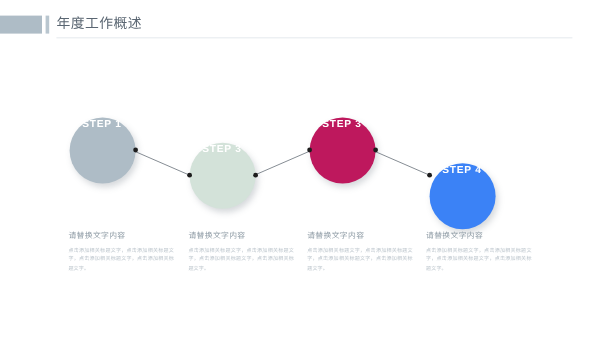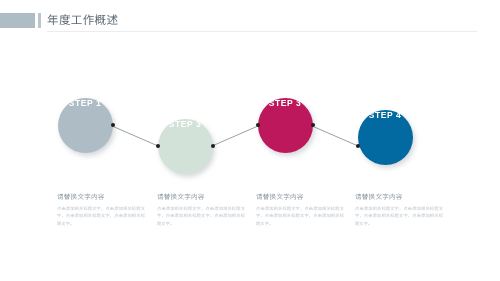--- a/index.html
+++ b/index.html
@@ -163,21 +163,21 @@
     </div>
     <div class="node-dot" id="dot-1-left" style="left: 155.5px; top: 144px; background: rgb(29, 29, 29);"></div>
     <div class="node-dot" id="dot-1-right" style="left: 210.5px; top: 144px; background: rgb(29, 29, 29);"></div>
 
     <div class="step-circle c-blue" id="circle-2" style="left: 257.5px; top: 97.5px; width: 55px; height: 55px; background: #be185d;">
       <span class="step-label">STEP 3</span>
     </div>
     <div class="node-dot" id="dot-2-left" style="left: 255.5px; top: 123px; background: rgb(29, 29, 29);"></div>
     <div class="node-dot" id="dot-2-right" style="left: 310.5px; top: 123px; background: rgb(29, 29, 29);"></div>
 
-    <div class="step-circle c-green" id="circle-3" style="left: 357.5px; top: 110px; width: 55px; height: 55px; background: #0369a1;">
+    <div class="step-circle c-green" id="circle-3" style="left: 357.5px; top: 136px; width: 55px; height: 55px; background: #3b82f6;">
       <span class="step-label">STEP 4</span>
     </div>
     <div class="node-dot" id="dot-3-left" style="left: 355.5px; top: 144px; background: rgb(29, 29, 29);"></div>
 
   </div>
 
   <div class="caption" id="caption-0" style="left: 57px; top: 192px;">
     <p class="caption-title">请替换文字内容</p>
     <p class="caption-body">点击添加相关标题文字，点击添加相关标题文字，点击添加相关标题文字，点击添加相关标题文字。</p>
   </div>

